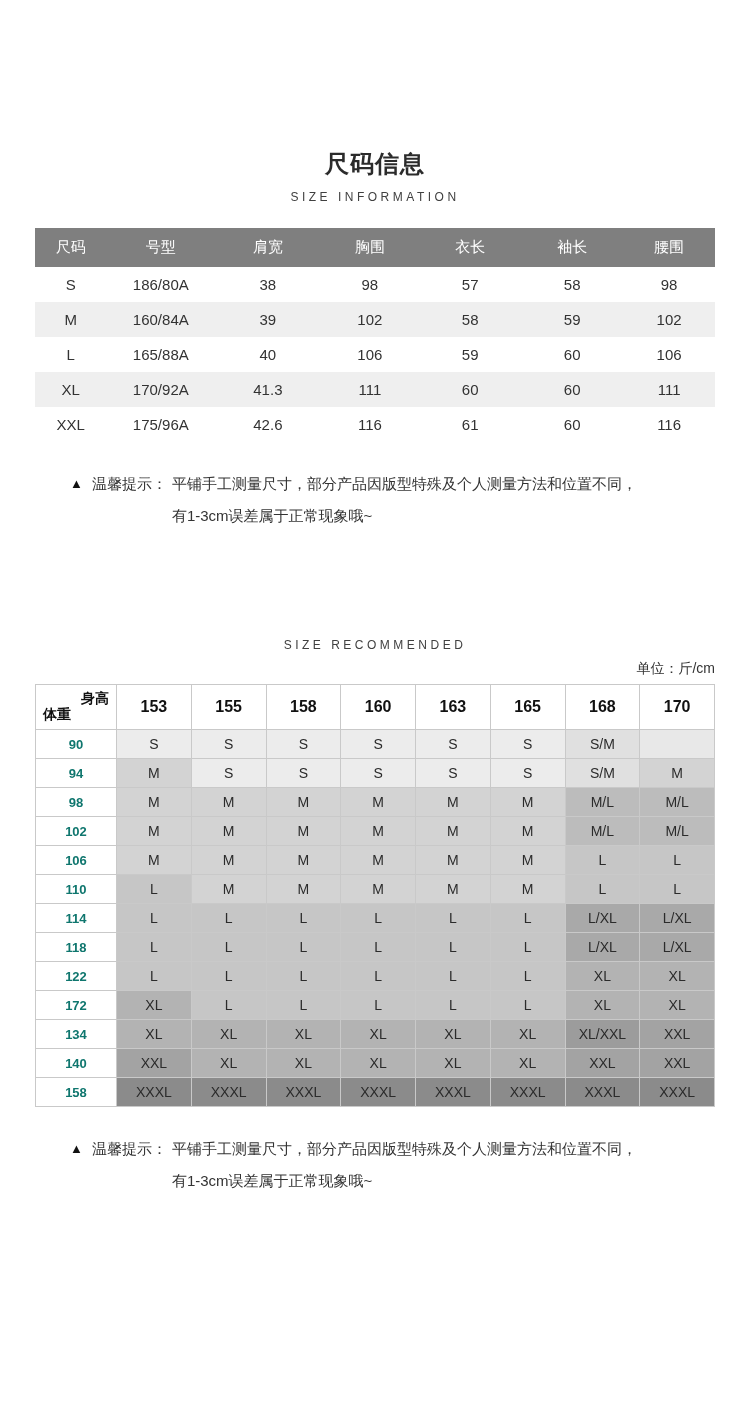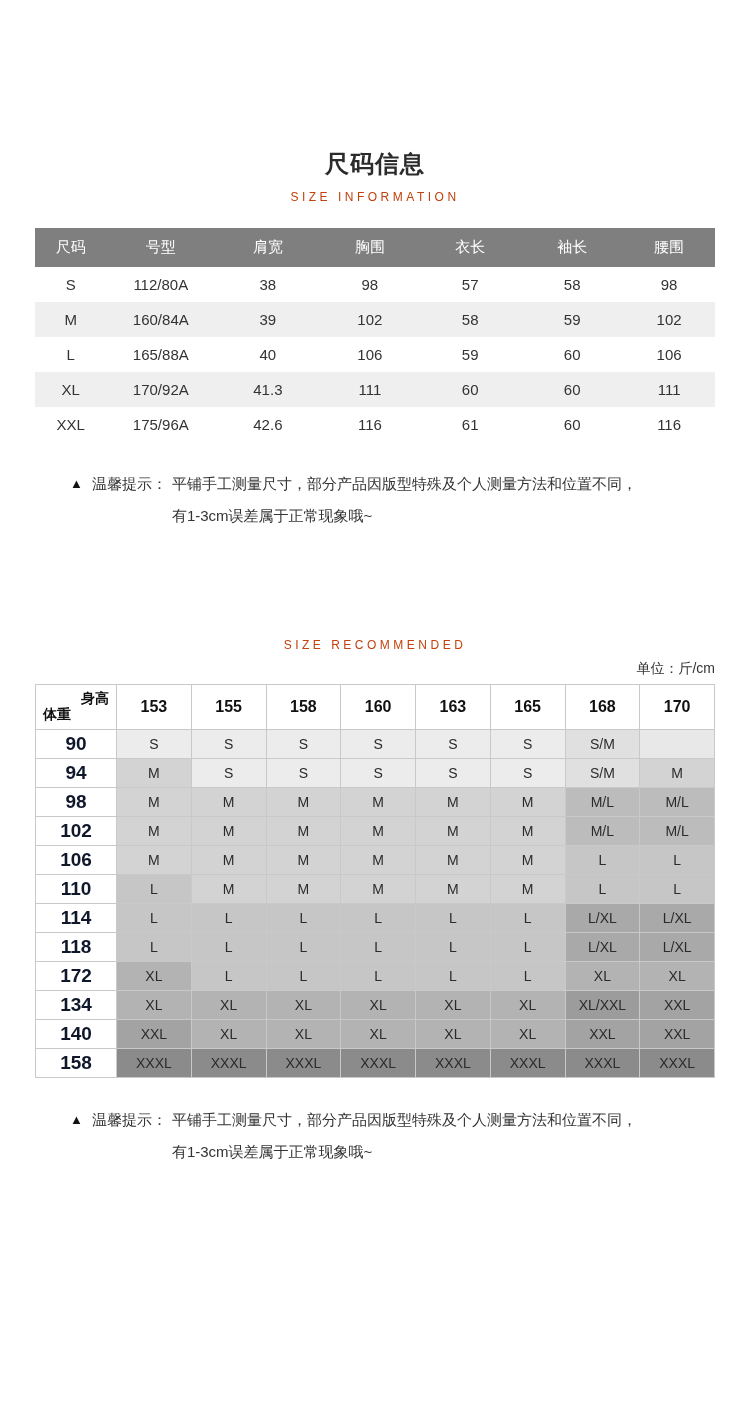--- a/index.html
+++ b/index.html
@@ -3,21 +3,21 @@
 <meta charset="utf-8">
 <style>
   html,body{margin:0;padding:0;}
   body{
     width:750px;height:1419px;background:#ffffff;
     font-family:"Liberation Sans","DejaVu Sans",sans-serif;
     color:#333;overflow:hidden;
   }
   .page{padding-top:148px;}
   .sec-title{font-size:24px;font-weight:700;text-align:center;color:#2b2b2b;letter-spacing:1px;}
-  .sec-sub{font-size:12px;letter-spacing:3.5px;text-align:center;color:#c2410c;margin-top:10px;}
+  .sec-sub{font-size:12px;letter-spacing:3.5px;text-align:center;color:#404040;margin-top:10px;}
 
   
   table.size-table{width:680px;margin:24px auto 0;border-collapse:collapse;font-size:15px;color:#333;}
   table.size-table th{background:#7f7f7f;color:#fff;font-weight:400;height:37px;text-align:center;}
   table.size-table td{height:33px;text-align:center;}
   table.size-table tr.alt{background:#efefef;}
 
   
   .note{width:680px;margin:26px auto 0;display:flex;align-items:flex-start;
         font-size:15px;line-height:32px;color:#333;padding-left:35px;box-sizing:border-box;}
@@ -26,21 +26,21 @@
   .note .lines{flex:1 1 auto;}
 
   
   .rec-section{margin-top:106px;}
   .unit{width:680px;margin:8px auto 0;text-align:right;font-size:14px;color:#333;}
   table.rec-table{width:680px;margin:6px auto 0;border-collapse:collapse;table-layout:fixed;
         font-size:14px;color:#2b2b2b;}
   table.rec-table th,table.rec-table td{border:1px solid #c9c9c9;text-align:center;padding:0;overflow:hidden;}
   table.rec-table thead th{height:44px;font-size:16px;color:#111;background:#fff;font-weight:700;}
   table.rec-table td{height:28px;}
-  table.rec-table td.weight{font-weight:700;font-size:19px;background:#fff;color:#0f172a;}
+  table.rec-table td.weight{font-weight:700;font-size:13px;background:#fff;color:#0f766e;}
   .corner{position:relative;
     background:linear-gradient(to bottom right,#fff calc(50% - 0.6px),#c9c9c9 calc(50% - 0.6px),#c9c9c9 calc(50% + 0.6px),#fff calc(50% + 0.6px));}
   .corner .ct{position:absolute;top:5px;right:7px;font-size:14px;font-weight:700;}
   .corner .cb{position:absolute;bottom:5px;left:7px;font-size:14px;font-weight:700;}
 </style>
 </head>
 <body>
 
 <div class="page">
 
@@ -65,21 +65,21 @@
             <th>肩宽</th>
             <th>胸围</th>
             <th>衣长</th>
             <th>袖长</th>
             <th>腰围</th>
           </tr>
       </thead>
       <tbody>
           <tr>
             <td>S</td>
-            <td>112/80A</td>
+            <td>186/80A</td>
             <td>38</td>
             <td>98</td>
             <td>57</td>
             <td>58</td>
             <td>98</td>
           </tr>
           <tr class="alt">
             <td>M</td>
             <td>160/84A</td>
             <td>39</td>
@@ -243,20 +243,31 @@
             <td style="background: rgb(198, 198, 198);">L</td>
             <td style="background: rgb(198, 198, 198);">L</td>
             <td style="background: rgb(198, 198, 198);">L</td>
             <td style="background: rgb(198, 198, 198);">L</td>
             <td style="background: rgb(198, 198, 198);">L</td>
             <td style="background: rgb(198, 198, 198);">L</td>
             <td style="background: rgb(169, 169, 169);">L/XL</td>
             <td style="background: rgb(169, 169, 169);">L/XL</td>
           </tr>
           <tr>
+            <td class="weight">122</td>
+            <td style="background: rgb(198, 198, 198);">L</td>
+            <td style="background: rgb(198, 198, 198);">L</td>
+            <td style="background: rgb(198, 198, 198);">L</td>
+            <td style="background: rgb(198, 198, 198);">L</td>
+            <td style="background: rgb(198, 198, 198);">L</td>
+            <td style="background: rgb(198, 198, 198);">L</td>
+            <td style="background: rgb(179, 179, 179);">XL</td>
+            <td style="background: rgb(179, 179, 179);">XL</td>
+          </tr>
+          <tr>
             <td class="weight">172</td>
             <td style="background: rgb(179, 179, 179);">XL</td>
             <td style="background: rgb(198, 198, 198);">L</td>
             <td style="background: rgb(198, 198, 198);">L</td>
             <td style="background: rgb(198, 198, 198);">L</td>
             <td style="background: rgb(198, 198, 198);">L</td>
             <td style="background: rgb(198, 198, 198);">L</td>
             <td style="background: rgb(179, 179, 179);">XL</td>
             <td style="background: rgb(179, 179, 179);">XL</td>
           </tr>

